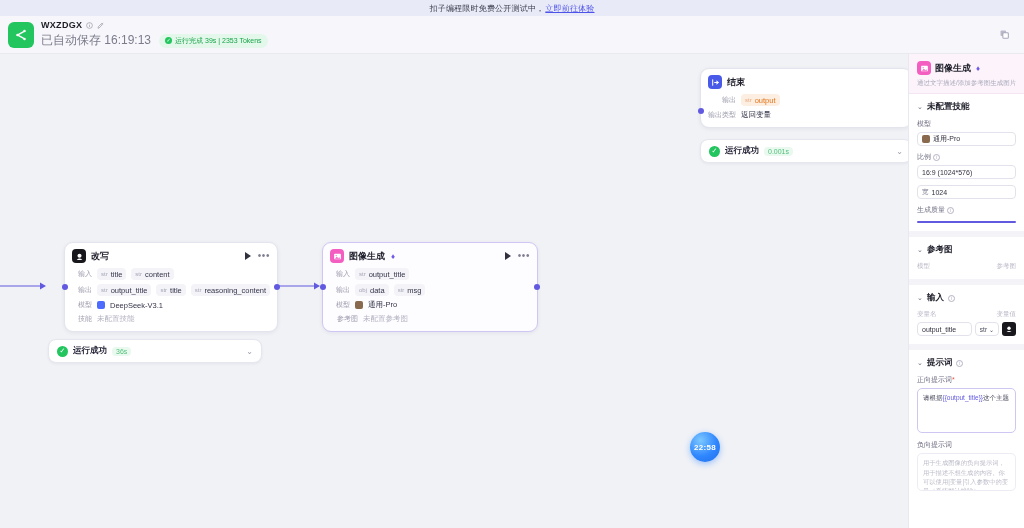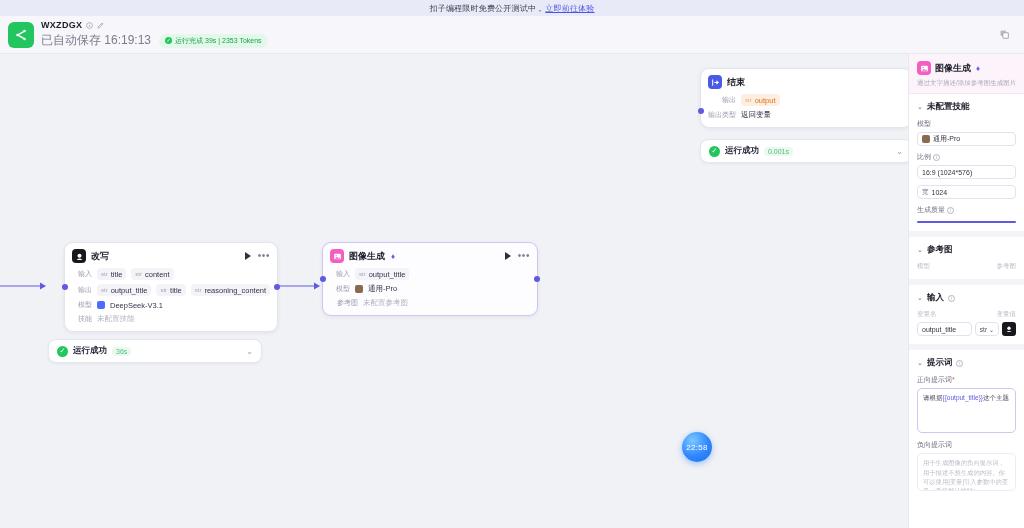--- a/index.html
+++ b/index.html
@@ -118,21 +118,21 @@
   .status-text { font-size: 8.5px; color: #26263a; font-weight: bold; }
   .time-chip { font-size: 7px; color: #53c07a; background: #e9f9ef; border-radius: 4px; padding: 1px 4px; }
   .chev { margin-left: auto; color: #9b9bae; font-size: 8px; }
 
   
   .clock-widget {
     position: absolute; width: 30px; height: 30px; border-radius: 50%;
     background: radial-gradient(circle at 35% 28%, #7cc8ff 0%, #2f86ff 55%, #1f6fe8 100%);
     box-shadow: 0 2px 6px rgba(47,134,255,.45);
     display: flex; align-items: center; justify-content: center;
-    color: #fff; font-size: 8px; font-weight: normal; letter-spacing: .3px;
+    color: #fff; font-size: 8px; font-weight: bold; letter-spacing: .3px; margin-left: 8px;
   }
 
   
   .panel {
     position: absolute; top: 54px; right: 0; width: 116px; height: 474px;
     background: #fff; border-left: 1px solid #e8e8f0; overflow: hidden;
   }
   .panel-head { padding: 7px 8px 6px 8px; background: #fdf4fb; border-bottom: 1px solid #f3e6f2; }
   .panel-head-row { display: flex; align-items: center; gap: 4px; }
   .panel-title { font-size: 9px; font-weight: bold; color: #1f1f2b; }
@@ -327,20 +327,31 @@
       </div>
       <div class="node-body">
         <div class="row">
           <span class="row-label">输入</span>
           <span class="chip">
               <span class="vtype">str</span>
               <span>output_title</span>
             </span>
         </div>
         <div class="row">
+          <span class="row-label">输出</span>
+          <span class="chip">
+              <span class="vtype">obj</span>
+              <span>data</span>
+            </span>
+          <span class="chip">
+              <span class="vtype">str</span>
+              <span>msg</span>
+            </span>
+        </div>
+        <div class="row">
           <span class="row-label">模型</span>
           <span class="mini-sq sq-general"></span>
           <span class="val">通用-Pro</span>
         </div>
         <div class="row">
           <span class="row-label" style="flex:0 0 28px">参考图</span>
           <span class="muted">未配置参考图</span>
         </div>
       </div>
     </div>

